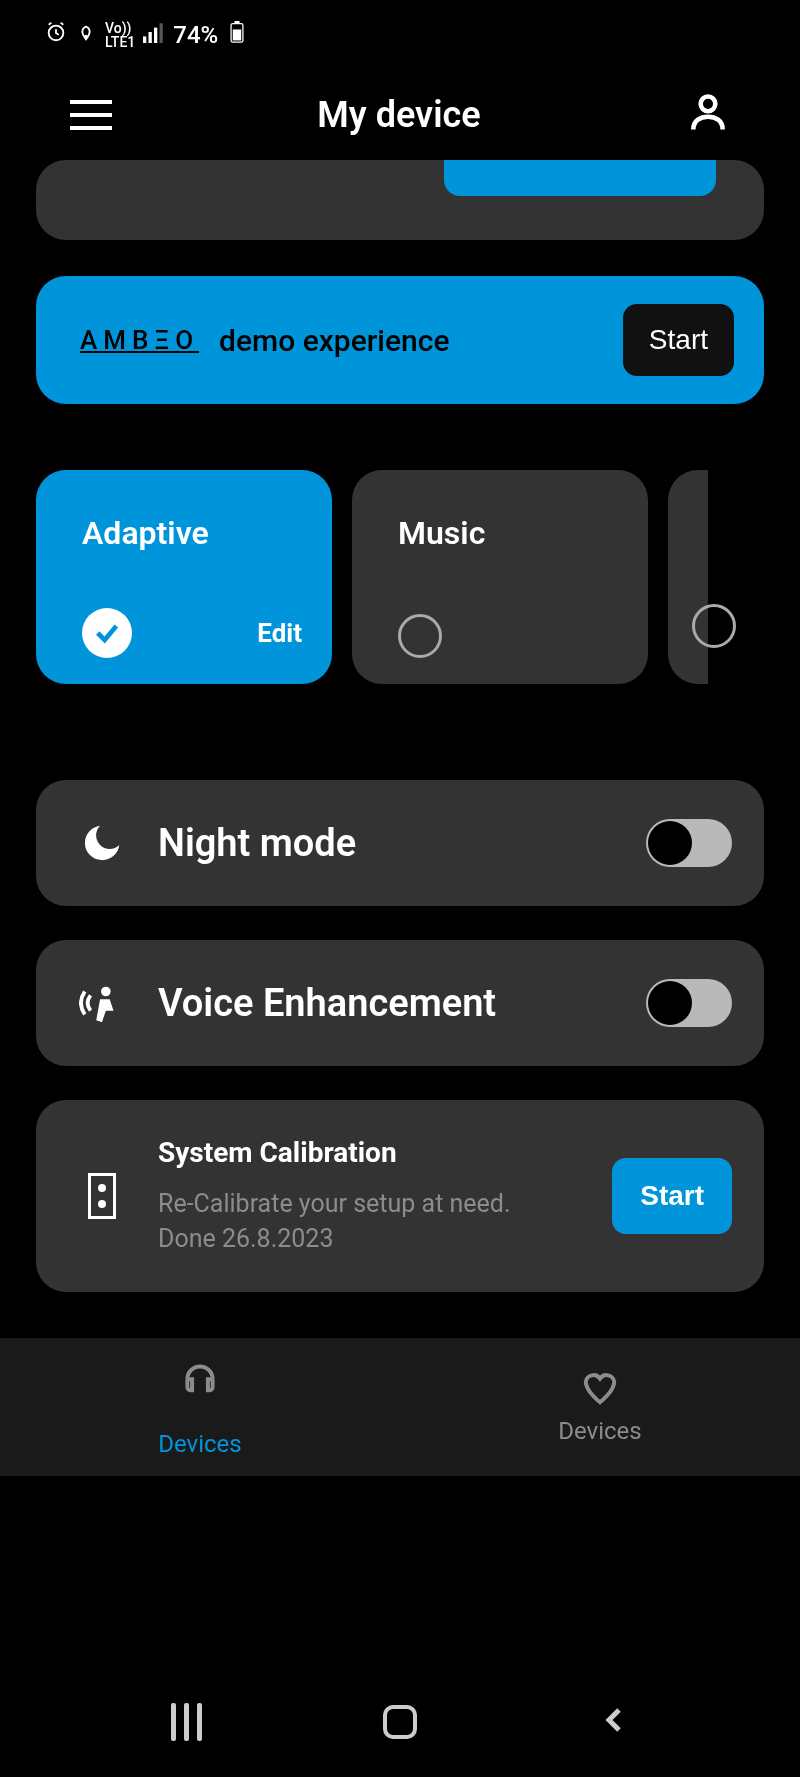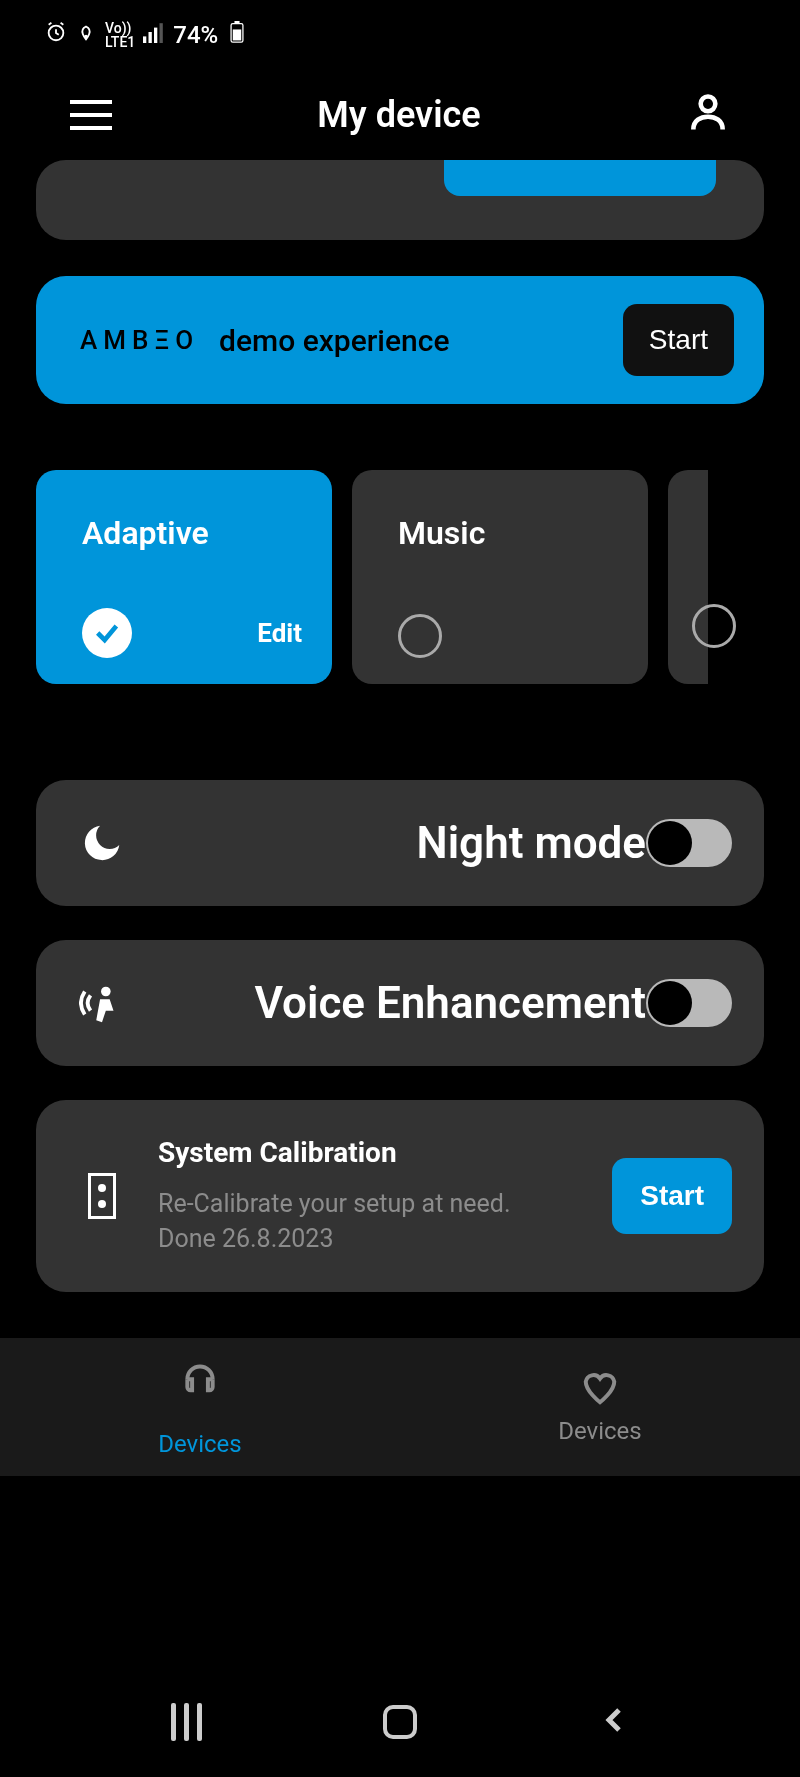--- a/index.html
+++ b/index.html
@@ -67,20 +67,21 @@
     align-items:center;
     padding:0 30px 0 44px;
     gap:20px;
     margin-bottom:66px;
   }
   .ambeo-logo {
     color:#000;
     font-size:26px;
     font-weight:500;
     letter-spacing:6px;
+    text-decoration:underline;
   }
   .demo-text { color:#000; font-size:30px; font-weight:500; flex:1; }
   .demo-start {
     background:#111;
     color:#fff;
     border-radius:14px;
     padding:20px 26px;
     font-size:28px;
     font-weight:500;
     border:none;
@@ -89,21 +90,21 @@
 
   .preset-row {
     display:flex;
     gap:20px;
     margin-bottom:96px;
     overflow:hidden;
   }
   .preset-tile {
     width:296px;
     height:214px;
-    border-radius:20px;
+    border-radius:30px;
     background:#333333;
     padding:44px 30px 26px 46px;
     display:flex;
     flex-direction:column;
     justify-content:space-between;
     flex-shrink:0;
   }
   .preset-tile.active { background:#0095da; }
   .preset-title { font-size:32px; font-weight:600; color:#fff; }
   .preset-bottom { display:flex; align-items:center; justify-content:space-between; }
@@ -134,21 +135,21 @@
     background:#333333;
     border-radius:30px;
     height:126px;
     display:flex;
     align-items:center;
     padding:0 32px 0 36px;
     margin-bottom:34px;
   }
   .setting-icon { width:60px; display:flex; justify-content:center; }
   .setting-icon svg { width:46px; height:46px; fill:#fff; }
-  .setting-label { flex:1; font-size:44px; font-weight:600; margin-left:26px;text-align:right; }
+  .setting-label { flex:1; font-size:38px; font-weight:600; margin-left:26px; }
   .toggle {
     width:86px; height:48px; border-radius:24px;
     background:#b9b9b9;
     position:relative;
     cursor:pointer;
   }
   .toggle .knob {
     position:absolute;
     width:44px; height:44px; border-radius:50%;
     background:#000;

